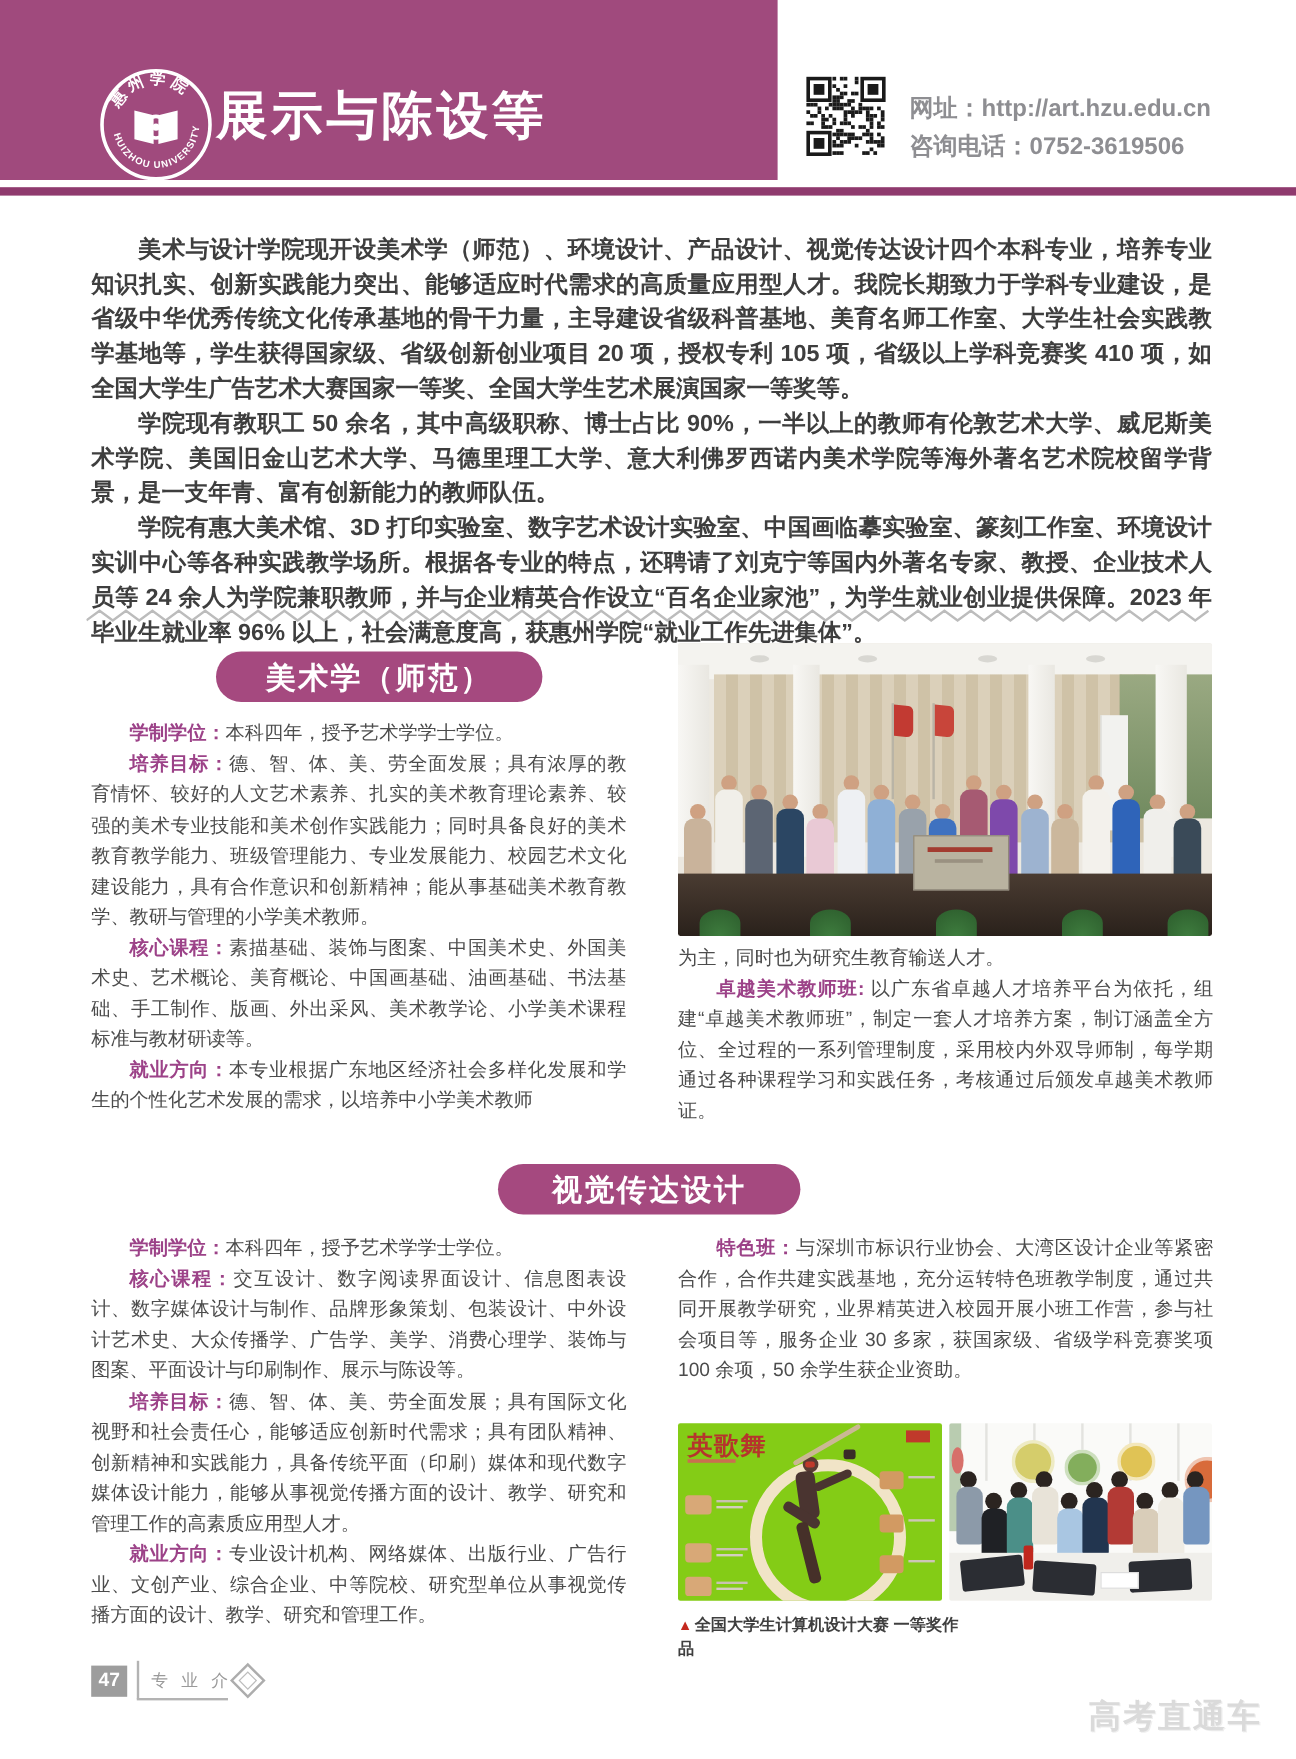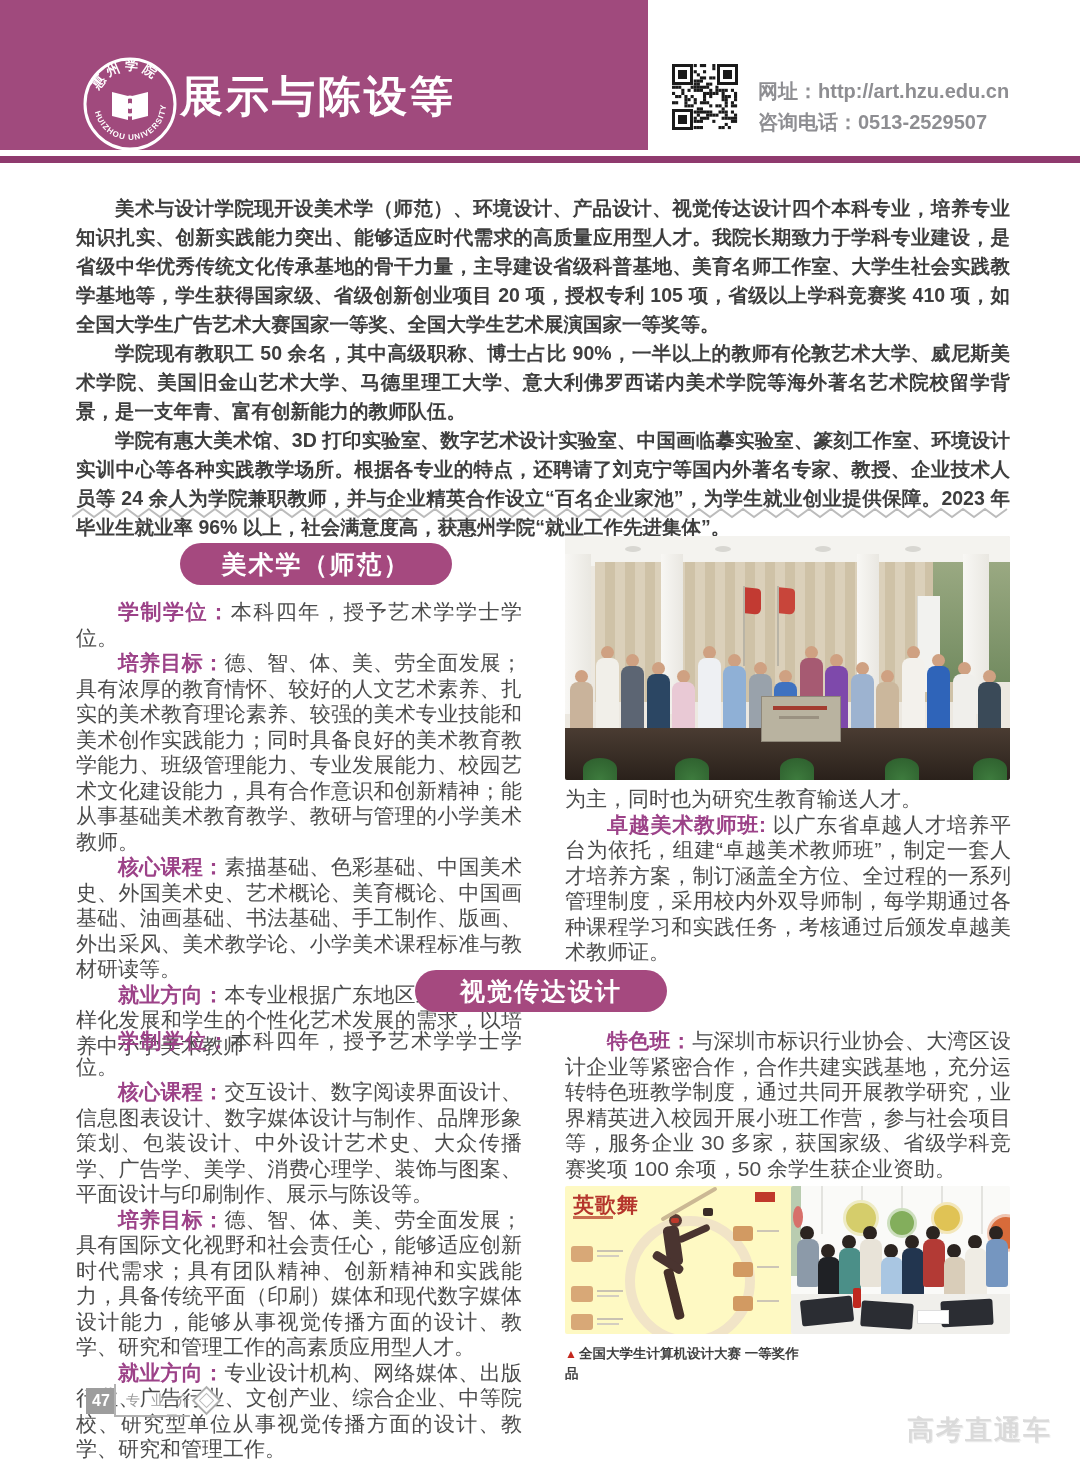--- a/index.html
+++ b/index.html
@@ -20,46 +20,46 @@
   .intro p{margin:0;text-indent:2em;}
   
   .divider{position:absolute;left:72px;top:505px;}
   
   .pill{position:absolute;height:42px;border-radius:22px;background:#a5497f;color:#fff;
         font-size:25px;font-weight:800;letter-spacing:2px;display:flex;align-items:center;
         justify-content:center;}
   .pill1{left:180px;top:543px;width:272px;}
   .pill2{left:415px;top:970px;width:252px;}
   
-  .col{position:absolute;width:446px;font-size:21px;line-height:25.5px;color:#4c4c4c;
+  .col{position:absolute;width:446px;font-size:16px;line-height:25.5px;color:#4c4c4c;
         text-align:justify;}
   .col p{margin:0;text-indent:2em;}
   .col p.noindent{text-indent:0;}
   .kw{color:#9c4288;font-weight:700;}
   .s1-left{left:76px;top:599px;}
   .s1-right{left:565px;top:786px;}
   .s2-left{left:76px;top:1028px;}
   .s2-right{left:565px;top:1028px;}
   
   .photo{position:absolute;overflow:hidden;border-radius:2px;}
   .photo1{left:565px;top:536px;width:445px;height:244px;background:#ece8e0;}
-  .photo2{left:565px;top:1186px;width:220px;height:148px;background:#fef9c3;padding-left:13px;}
+  .photo2{left:565px;top:1186px;width:220px;height:148px;background:#84cc16;}
   .photo3{left:791px;top:1186px;width:219px;height:148px;background:#fafaf8;}
   .abs{position:absolute;}
   .poster-title{position:absolute;left:8px;top:5px;font-size:21px;font-weight:900;
         color:#b5352c;letter-spacing:1px;}
   
   .caption{position:absolute;top:1344px;font-size:13.5px;line-height:19px;color:#3f3f3f;
         font-weight:600;text-align:left;}
   .cap1{left:565px;width:235px;}
   .cap2{left:791px;width:222px;}
   .tri{color:#c4281e;font-size:12px;margin-right:2px;}
   
   .pageno{position:absolute;left:76px;top:1388px;width:30px;height:26px;background:#9d9d9d;
-        color:#fff;font-size:16px;font-weight:700;display:flex;align-items:center;justify-content:center;margin-left:10px;}
+        color:#fff;font-size:16px;font-weight:700;display:flex;align-items:center;justify-content:center;}
   .f-vline{position:absolute;left:114px;top:1384px;width:2px;height:32px;background:#b3b3b3;}
   .f-label{position:absolute;left:126px;top:1392px;font-size:14px;color:#9a9a9a;letter-spacing:11px;}
   .f-hline{position:absolute;left:114px;top:1415px;width:76px;height:2px;background:#b3b3b3;}
   .diamond{position:absolute;left:196px;top:1390px;width:17px;height:17px;border:2px solid #adadad;
         transform:rotate(45deg);background:#fff;display:flex;align-items:center;justify-content:center;}
   .diamond::after{content:"";width:9px;height:9px;border:1.5px solid #bdbdbd;}
   .watermark{position:absolute;right:28px;top:1412px;font-size:27px;font-weight:700;color:#dadada;
         text-shadow:1px 1px 0 #efefef;letter-spacing:2px;}
 </style>
 </head>
@@ -227,21 +227,21 @@
     <rect x="52" y="7" width="15" height="15" fill="#fff"></rect>
     <rect x="55" y="10" width="9" height="9" fill="#1a1a1a"></rect>
         <rect x="4" y="49" width="21" height="21" fill="#1a1a1a"></rect>
     <rect x="7" y="52" width="15" height="15" fill="#fff"></rect>
     <rect x="10" y="55" width="9" height="9" fill="#1a1a1a"></rect>
       </svg>
   </div>
 
   <div class="contact">
     <div><span>网址：</span><span>http://art.hzu.edu.cn</span></div>
-    <div><span>咨询电话：</span><span>0513-2529507</span></div>
+    <div><span>咨询电话：</span><span>0752-3619506</span></div>
   </div>
 
   <div class="intro">
     <p>美术与设计学院现开设美术学（师范）、环境设计、产品设计、视觉传达设计四个本科专业，培养专业知识扎实、创新实践能力突出、能够适应时代需求的高质量应用型人才。我院长期致力于学科专业建设，是省级中华优秀传统文化传承基地的骨干力量，主导建设省级科普基地、美育名师工作室、大学生社会实践教学基地等，学生获得国家级、省级创新创业项目 20 项，授权专利 105 项，省级以上学科竞赛奖 410 项，如全国大学生广告艺术大赛国家一等奖、全国大学生艺术展演国家一等奖等。</p>
     <p>学院现有教职工 50 余名，其中高级职称、博士占比 90%，一半以上的教师有伦敦艺术大学、威尼斯美术学院、美国旧金山艺术大学、马德里理工大学、意大利佛罗西诺内美术学院等海外著名艺术院校留学背景，是一支年青、富有创新能力的教师队伍。</p>
     <p>学院有惠大美术馆、3D 打印实验室、数字艺术设计实验室、中国画临摹实验室、篆刻工作室、环境设计实训中心等各种实践教学场所。根据各专业的特点，还聘请了刘克宁等国内外著名专家、教授、企业技术人员等 24 余人为学院兼职教师，并与企业精英合作设立“百名企业家池”，为学生就业创业提供保障。2023 年毕业生就业率 96% 以上，社会满意度高，获惠州学院“就业工作先进集体”。</p>
   </div>
 
   <div class="divider">
     <svg id="zigzag" width="936" height="16" viewBox="0 0 936 16">
@@ -309,21 +309,21 @@
       <div class="abs" style="left: 18px; top: 222px; width: 34px; height: 22px; background: radial-gradient(circle at 50% 100%, rgb(62, 124, 62), rgb(44, 92, 44)); border-radius: 50% 50% 0px 0px;"></div>
       <div class="abs" style="left: 110px; top: 222px; width: 34px; height: 22px; background: radial-gradient(circle at 50% 100%, rgb(62, 124, 62), rgb(44, 92, 44)); border-radius: 50% 50% 0px 0px;"></div>
       <div class="abs" style="left: 215px; top: 222px; width: 34px; height: 22px; background: radial-gradient(circle at 50% 100%, rgb(62, 124, 62), rgb(44, 92, 44)); border-radius: 50% 50% 0px 0px;"></div>
       <div class="abs" style="left: 320px; top: 222px; width: 34px; height: 22px; background: radial-gradient(circle at 50% 100%, rgb(62, 124, 62), rgb(44, 92, 44)); border-radius: 50% 50% 0px 0px;"></div>
       <div class="abs" style="left: 408px; top: 222px; width: 34px; height: 22px; background: radial-gradient(circle at 50% 100%, rgb(62, 124, 62), rgb(44, 92, 44)); border-radius: 50% 50% 0px 0px;"></div>
     </div>
 
   <div class="col s1-left">
     <p><span class="kw">学制学位：</span><span>本科四年，授予艺术学学士学位。</span></p>
     <p><span class="kw">培养目标：</span><span>德、智、体、美、劳全面发展；具有浓厚的教育情怀、较好的人文艺术素养、扎实的美术教育理论素养、较强的美术专业技能和美术创作实践能力；同时具备良好的美术教育教学能力、班级管理能力、专业发展能力、校园艺术文化建设能力，具有合作意识和创新精神；能从事基础美术教育教学、教研与管理的小学美术教师。</span></p>
-    <p><span class="kw">核心课程：</span><span>素描基础、色彩基础、中国美术史、外国美术史、艺术概论、美育概论、中国画基础、油画基础、书法基础、手工制作、版画、外出采风、美术教学论、小学美术课程标准与教材研读等。</span></p>
+    <p><span class="kw">核心课程：</span><span>素描基础、装饰与图案、中国美术史、外国美术史、艺术概论、美育概论、中国画基础、油画基础、书法基础、手工制作、版画、外出采风、美术教学论、小学美术课程标准与教材研读等。</span></p>
     <p><span class="kw">就业方向：</span><span>本专业根据广东地区经济社会多样化发展和学生的个性化艺术发展的需求，以培养中小学美术教师</span></p>
   </div>
 
   <div class="col s1-right">
     <p class="noindent">为主，同时也为研究生教育输送人才。</p>
     <p><span class="kw">卓越美术教师班:</span><span> 以广东省卓越人才培养平台为依托，组建“卓越美术教师班”，制定一套人才培养方案，制订涵盖全方位、全过程的一系列管理制度，采用校内外双导师制，每学期通过各种课程学习和实践任务，考核通过后颁发卓越美术教师证。</span></p>
   </div>
 
   <div class="pill pill2">视觉传达设计</div>
 

